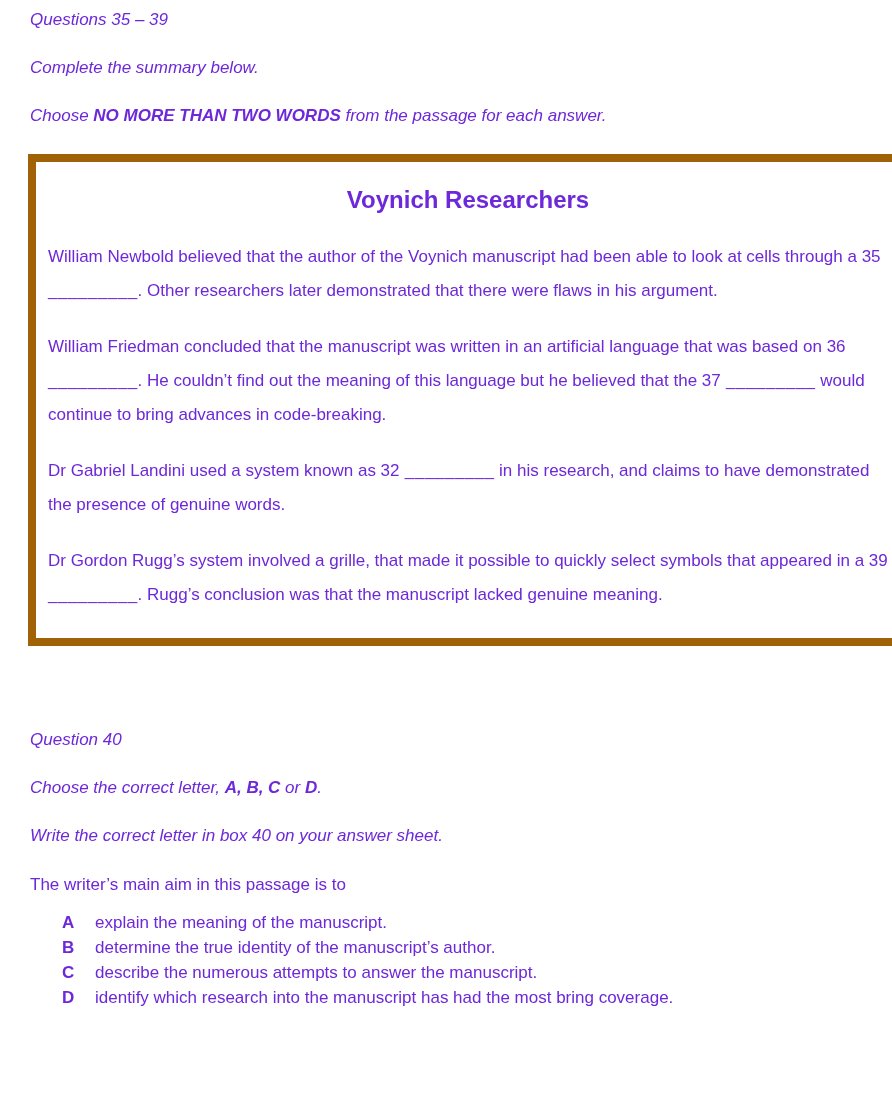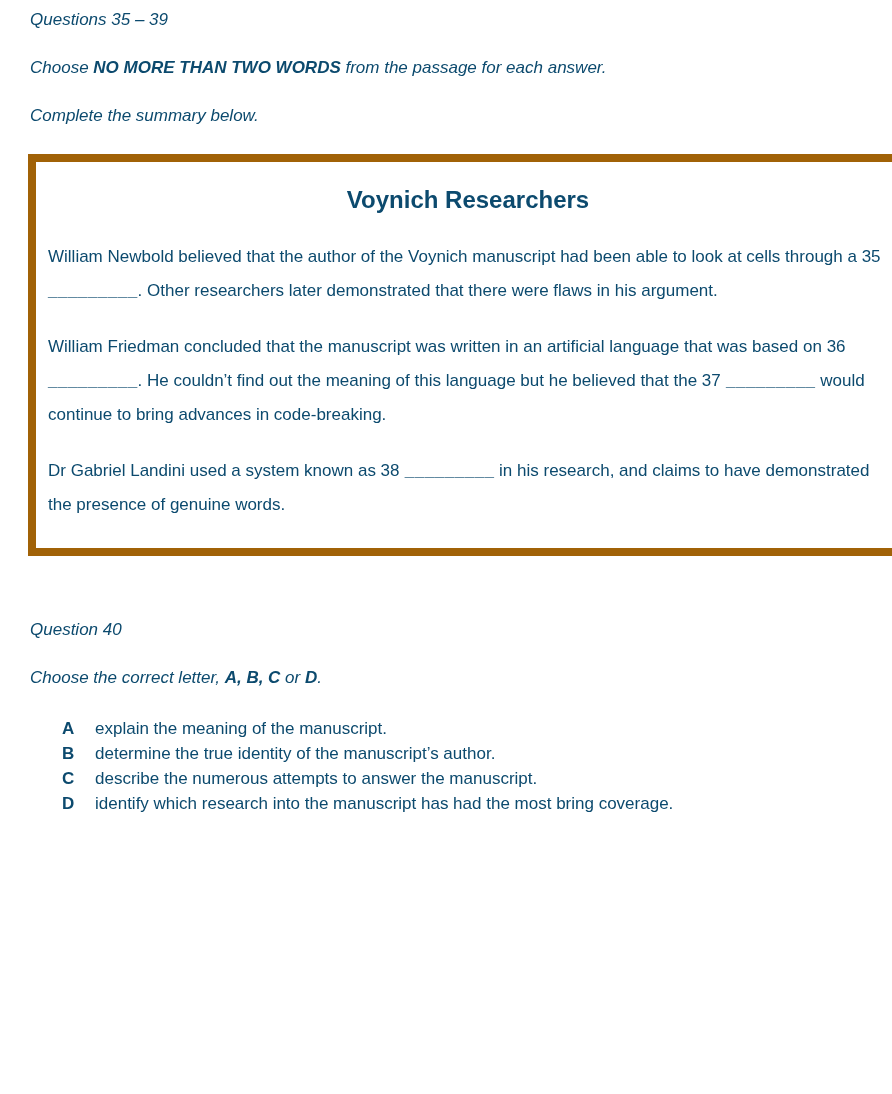--- a/index.html
+++ b/index.html
@@ -5,21 +5,21 @@
   html, body {
     margin: 0;
     padding: 0;
     background: #ffffff;
   }
   .page {
     position: relative;
     width: 892px;
     height: 1094px;
     background: #ffffff;
-    color: #0c4a6e;
+    color: #6d28d9;
     font-family: "Liberation Sans", "DejaVu Sans", sans-serif;
     font-size: 17px;
     box-sizing: border-box;
     padding: 10px 30px 0 30px;
     overflow: hidden;
   }
   .inst {
     font-style: italic;
     margin: 0 0 28px 0;
     line-height: 20px;
@@ -45,26 +45,26 @@
     margin: 0 0 22px 0;
     line-height: 34px;
   }
   .summary-para:last-child {
     margin-bottom: 0;
   }
   .summary-para .num {
     font-weight: normal;
   }
   .summary-para .blank {
-    font-weight: bold;
+    font-weight: normal;
     letter-spacing: 0.5px;
     white-space: nowrap;
   }
   .q40 {
-    margin-top: 64px;
+    margin-top: 84px;
   }
   .stem {
     font-style: normal;
     margin: 0 0 14px 0;
     line-height: 22px;
   }
   .options {
     margin-left: 32px;
   }
   .option {
@@ -80,44 +80,49 @@
 </head>
 <body>
 
 <div class="page">
 
   <p class="inst">
     <span>Questions 35 – 39</span>
   </p>
 
   <p class="inst">
-    <span>Choose </span><span class="b">NO MORE THAN TWO WORDS</span><span> from the passage for each answer.</span>
+    <span>Complete the summary below.</span>
   </p>
 
   <p class="inst">
-    <span>Complete the summary below.</span>
+    <span>Choose </span><span class="b">NO MORE THAN TWO WORDS</span><span> from the passage for each answer.</span>
   </p>
 
 
   <div class="summary-box">
     <div class="summary-title">Voynich Researchers</div>
     <div id="summary-paragraphs">
         <p class="summary-para"><span>William Newbold believed that the author of the Voynich manuscript had been able to look at cells through a </span><span class="num">35</span><span class="blank"> _________</span><span>. Other researchers later demonstrated that there were flaws in his argument.</span></p>
         <p class="summary-para"><span>William Friedman concluded that the manuscript was written in an artificial language that was based on </span><span class="num">36</span><span class="blank"> _________</span><span>. He couldn’t find out the meaning of this language but he believed that the </span><span class="num">37</span><span class="blank"> _________</span><span> would continue to bring advances in code-breaking.</span></p>
-        <p class="summary-para"><span>Dr Gabriel Landini used a system known as </span><span class="num">38</span><span class="blank"> _________</span><span> in his research, and claims to have demonstrated the presence of genuine words.</span></p>
+        <p class="summary-para"><span>Dr Gabriel Landini used a system known as </span><span class="num">32</span><span class="blank"> _________</span><span> in his research, and claims to have demonstrated the presence of genuine words.</span></p>
+        <p class="summary-para"><span>Dr Gordon Rugg’s system involved a grille, that made it possible to quickly select symbols that appeared in a </span><span class="num">39</span><span class="blank"> _________</span><span>. Rugg’s conclusion was that the manuscript lacked genuine meaning.</span></p>
       </div>
   </div>
 
   <div class="q40">
     <p class="inst">
       <span>Question 40</span>
     </p>
     <p class="inst">
       <span>Choose the correct letter, </span><span class="b">A, B, C</span><span> or </span><span class="b">D</span><span>.</span>
     </p>
+    <p class="inst">
+      <span>Write the correct letter in box 40 on your answer sheet.</span>
+    </p>
+    <p class="stem">The writer’s main aim in this passage is to</p>
     <div class="options" id="q40-options">
         <div class="option">
           <span class="letter">A</span>
           <span>explain the meaning of the manuscript.</span>
         </div>
         <div class="option">
           <span class="letter">B</span>
           <span>determine the true identity of the manuscript’s author.</span>
         </div>
         <div class="option">

